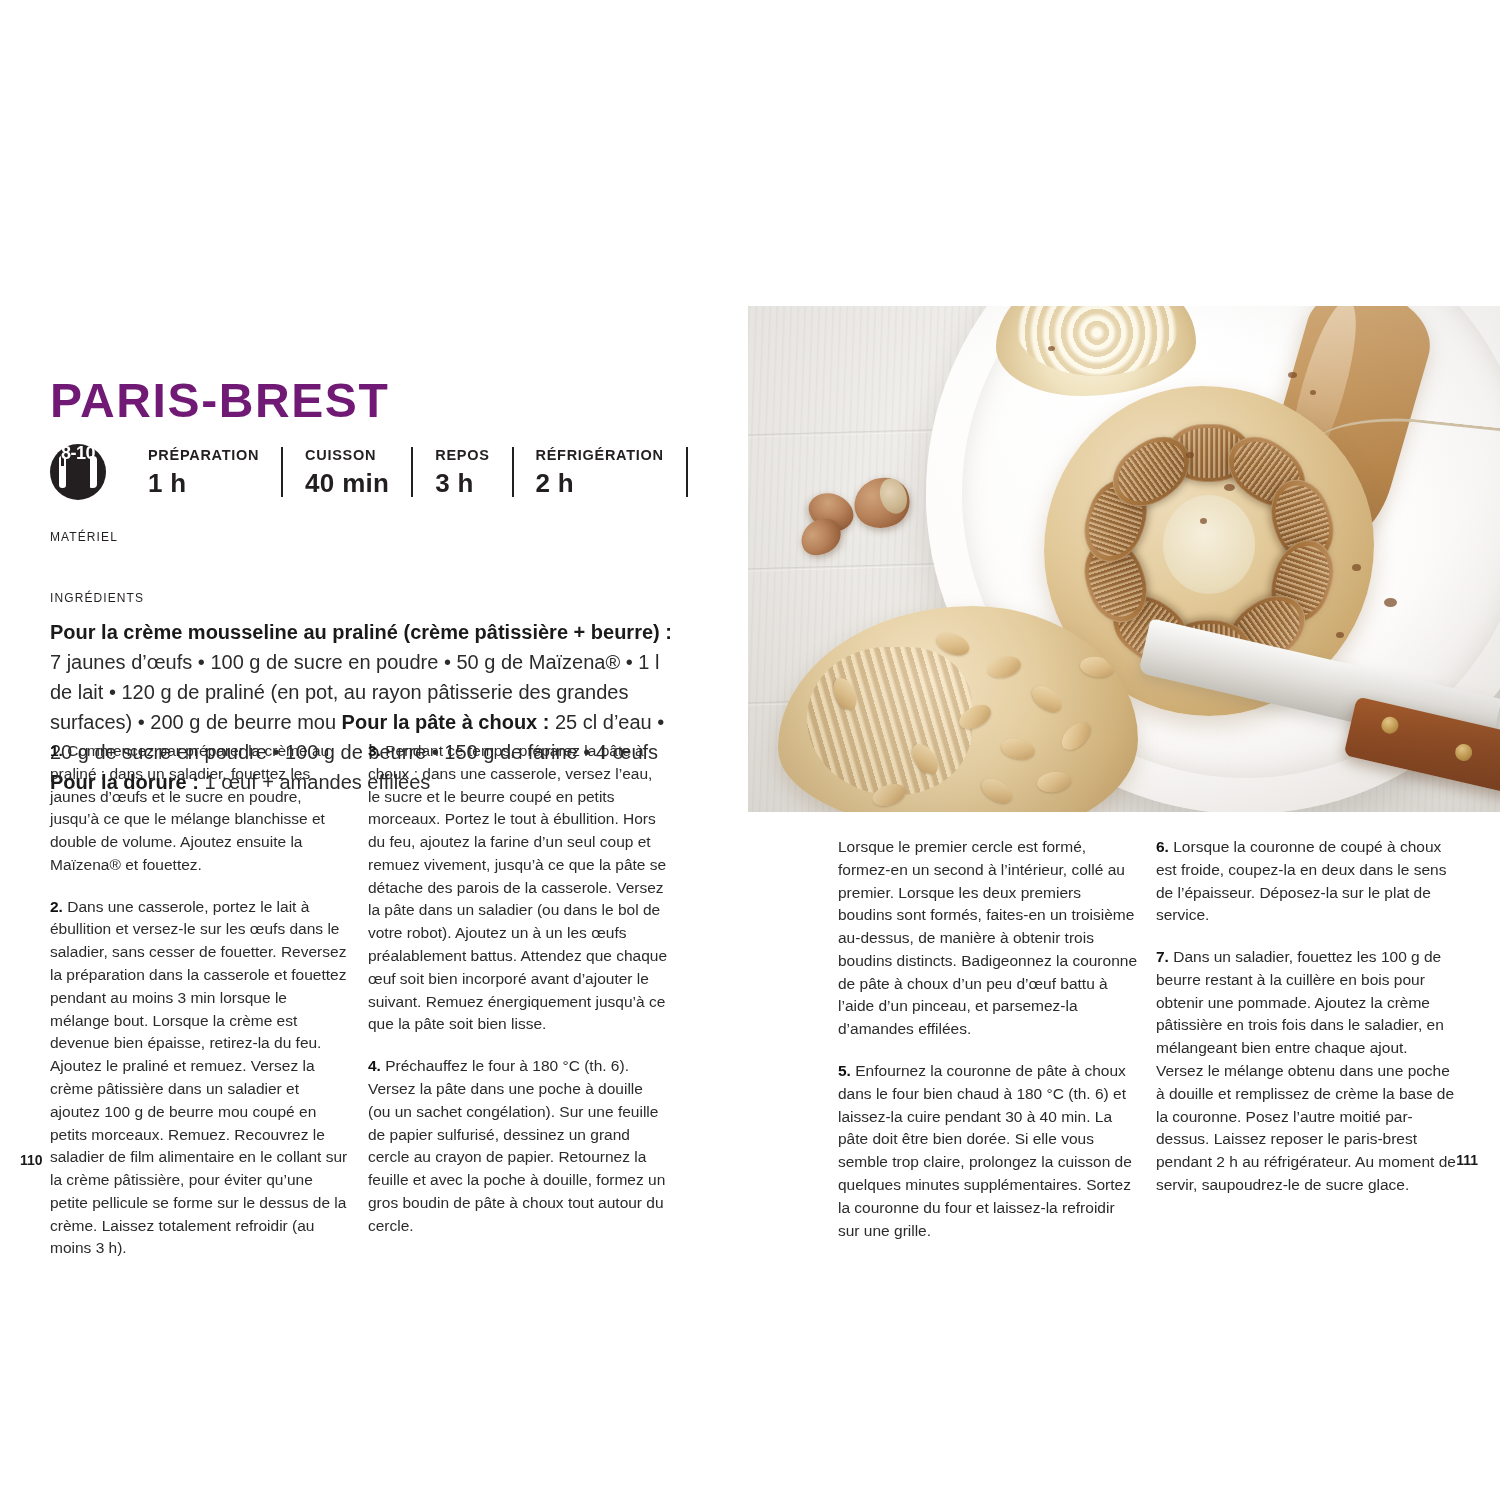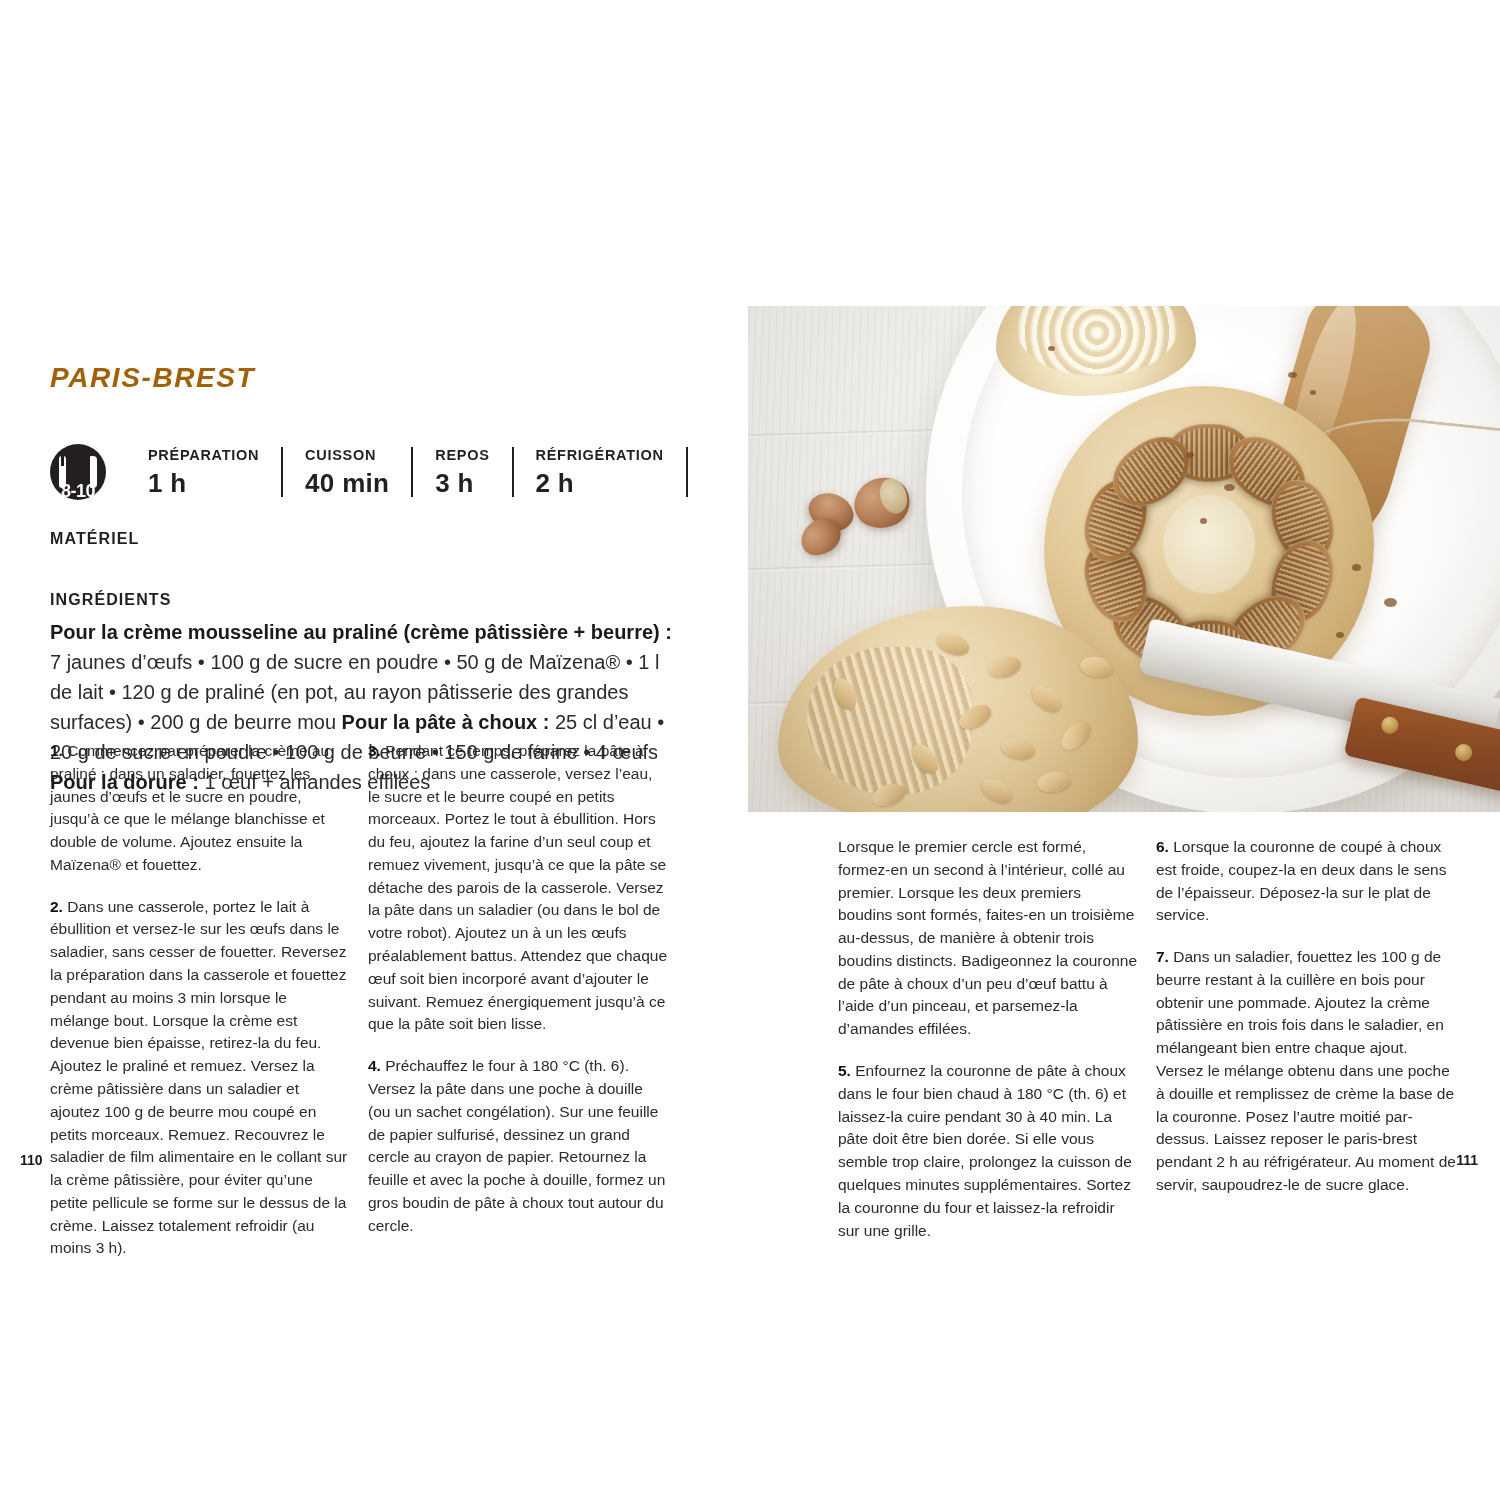--- a/index.html
+++ b/index.html
@@ -28,44 +28,43 @@
     box-sizing: border-box;
   }
   .page-left  { width: 750px; }
   .page-right { width: 750px; }
 
   
   .recipe-title {
     position: absolute;
     left: 50px;
     top: 345px;
-    font-size: 28px;
+    font-size: 48px;
     font-weight: bold;
     letter-spacing: 1.6px;
     line-height: 1;
-    color: #a16207;
-    font-style: italic;
+    color: #701a75;
   }
 
   .meta-bar {
     position: absolute;
     left: 50px;
     top: 440px;
     display: flex;
     align-items: center;
     height: 64px;
   }
   .servings-badge {
     width: 56px;
     height: 56px;
     border-radius: 50%;
     background: #231f20;
     color: #ffffff;
     display: flex;
-    align-items: flex-end;
+    align-items: flex-start;
     justify-content: center;
     position: relative;
     flex: none;
     margin-right: 20px;
   }
   .servings-badge .cutlery-left,
   .servings-badge .cutlery-right {
     position: absolute;
     top: 12px;
     width: 7px;
@@ -112,22 +111,22 @@
   .meta-divider {
     width: 2px;
     height: 50px;
     background: #231f20;
     flex: none;
   }
 
   .section-heading {
     position: absolute;
     left: 50px;
-    font-size: 16px;
-    font-weight: bold;
+    font-size: 12px;
+    font-weight: normal;
     letter-spacing: 1.1px;
   }
   .heading-materiel    { top: 530px; }
   .heading-ingredients { top: 591px; }
 
   .materiel-text {
     position: absolute;
     left: 50px;
     top: 558px;
     width: 630px;

